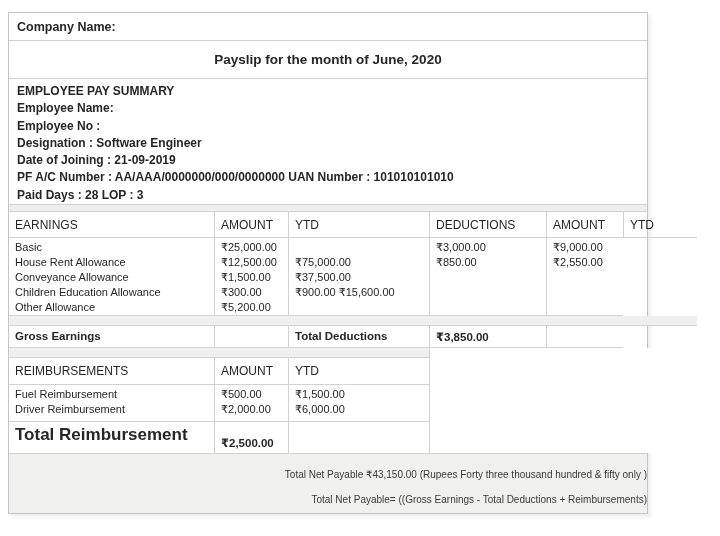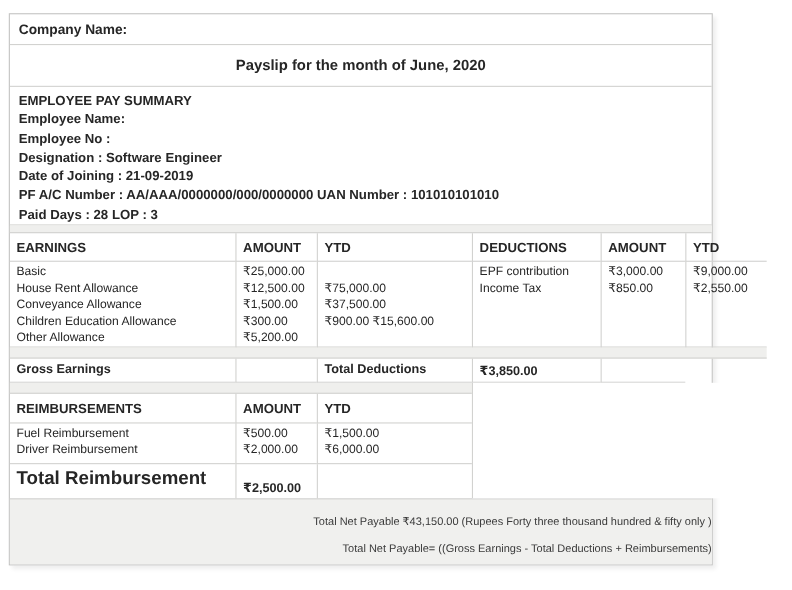--- a/index.html
+++ b/index.html
@@ -44,21 +44,21 @@
   
   .grid{
     display:grid;
     grid-template-columns:205px 74px 141px 117px 77px 74px;
     grid-template-rows:26px 78px 10px 22px 10px 27px 37px 31px;
     font-size:11px;
   }
   .cell{padding-left:6px;}
   .vline{border-left:1px solid var(--line);}
   .bb{border-bottom:1px solid var(--line);}
-  .hdr{font-weight:bold;font-size:12px;padding-top:6px;}
+  .hdr{font-weight:normal;font-size:12px;padding-top:6px;}
   .body-cell{padding-top:2px;}
   .line{height:15px;line-height:15px;white-space:nowrap;}
   .strip-full{grid-column:1/7;background:var(--strip);}
   .strip-left{grid-column:1/4;background:var(--strip);}
   .total-cell{font-weight:bold;font-size:11.5px;padding-top:4px;white-space:nowrap;}
   .merged-blank{grid-column:4/7;grid-row:5/9;background:#ffffff;}
   .reimb-total-label{font-weight:bold;font-size:17px;padding-top:3px;}
   .reimb-total-amt{
     font-weight:bold;font-size:11.5px;
     display:flex;align-items:flex-end;padding-bottom:3px;
@@ -118,24 +118,20 @@
       <div class="line">₹300.00</div>
       <div class="line">₹5,200.00</div>
     </div>
     <div class="cell body-cell bb vline">
       <div class="line"></div>
       <div class="line">₹75,000.00</div>
       <div class="line">₹37,500.00</div>
       <div class="line">₹900.00 ₹15,600.00</div>
     </div>
     <div class="cell body-cell bb vline">
-      <div class="line">EPF contribution</div>
-      <div class="line">Income Tax</div>
-    </div>
-    <div class="cell body-cell bb vline">
       <div class="line">₹3,000.00</div>
       <div class="line">₹850.00</div>
     </div>
     <div class="cell body-cell bb vline">
       <div class="line">₹9,000.00</div>
       <div class="line">₹2,550.00</div>
     </div>
 
     <div class="strip-full bb"></div>
 

